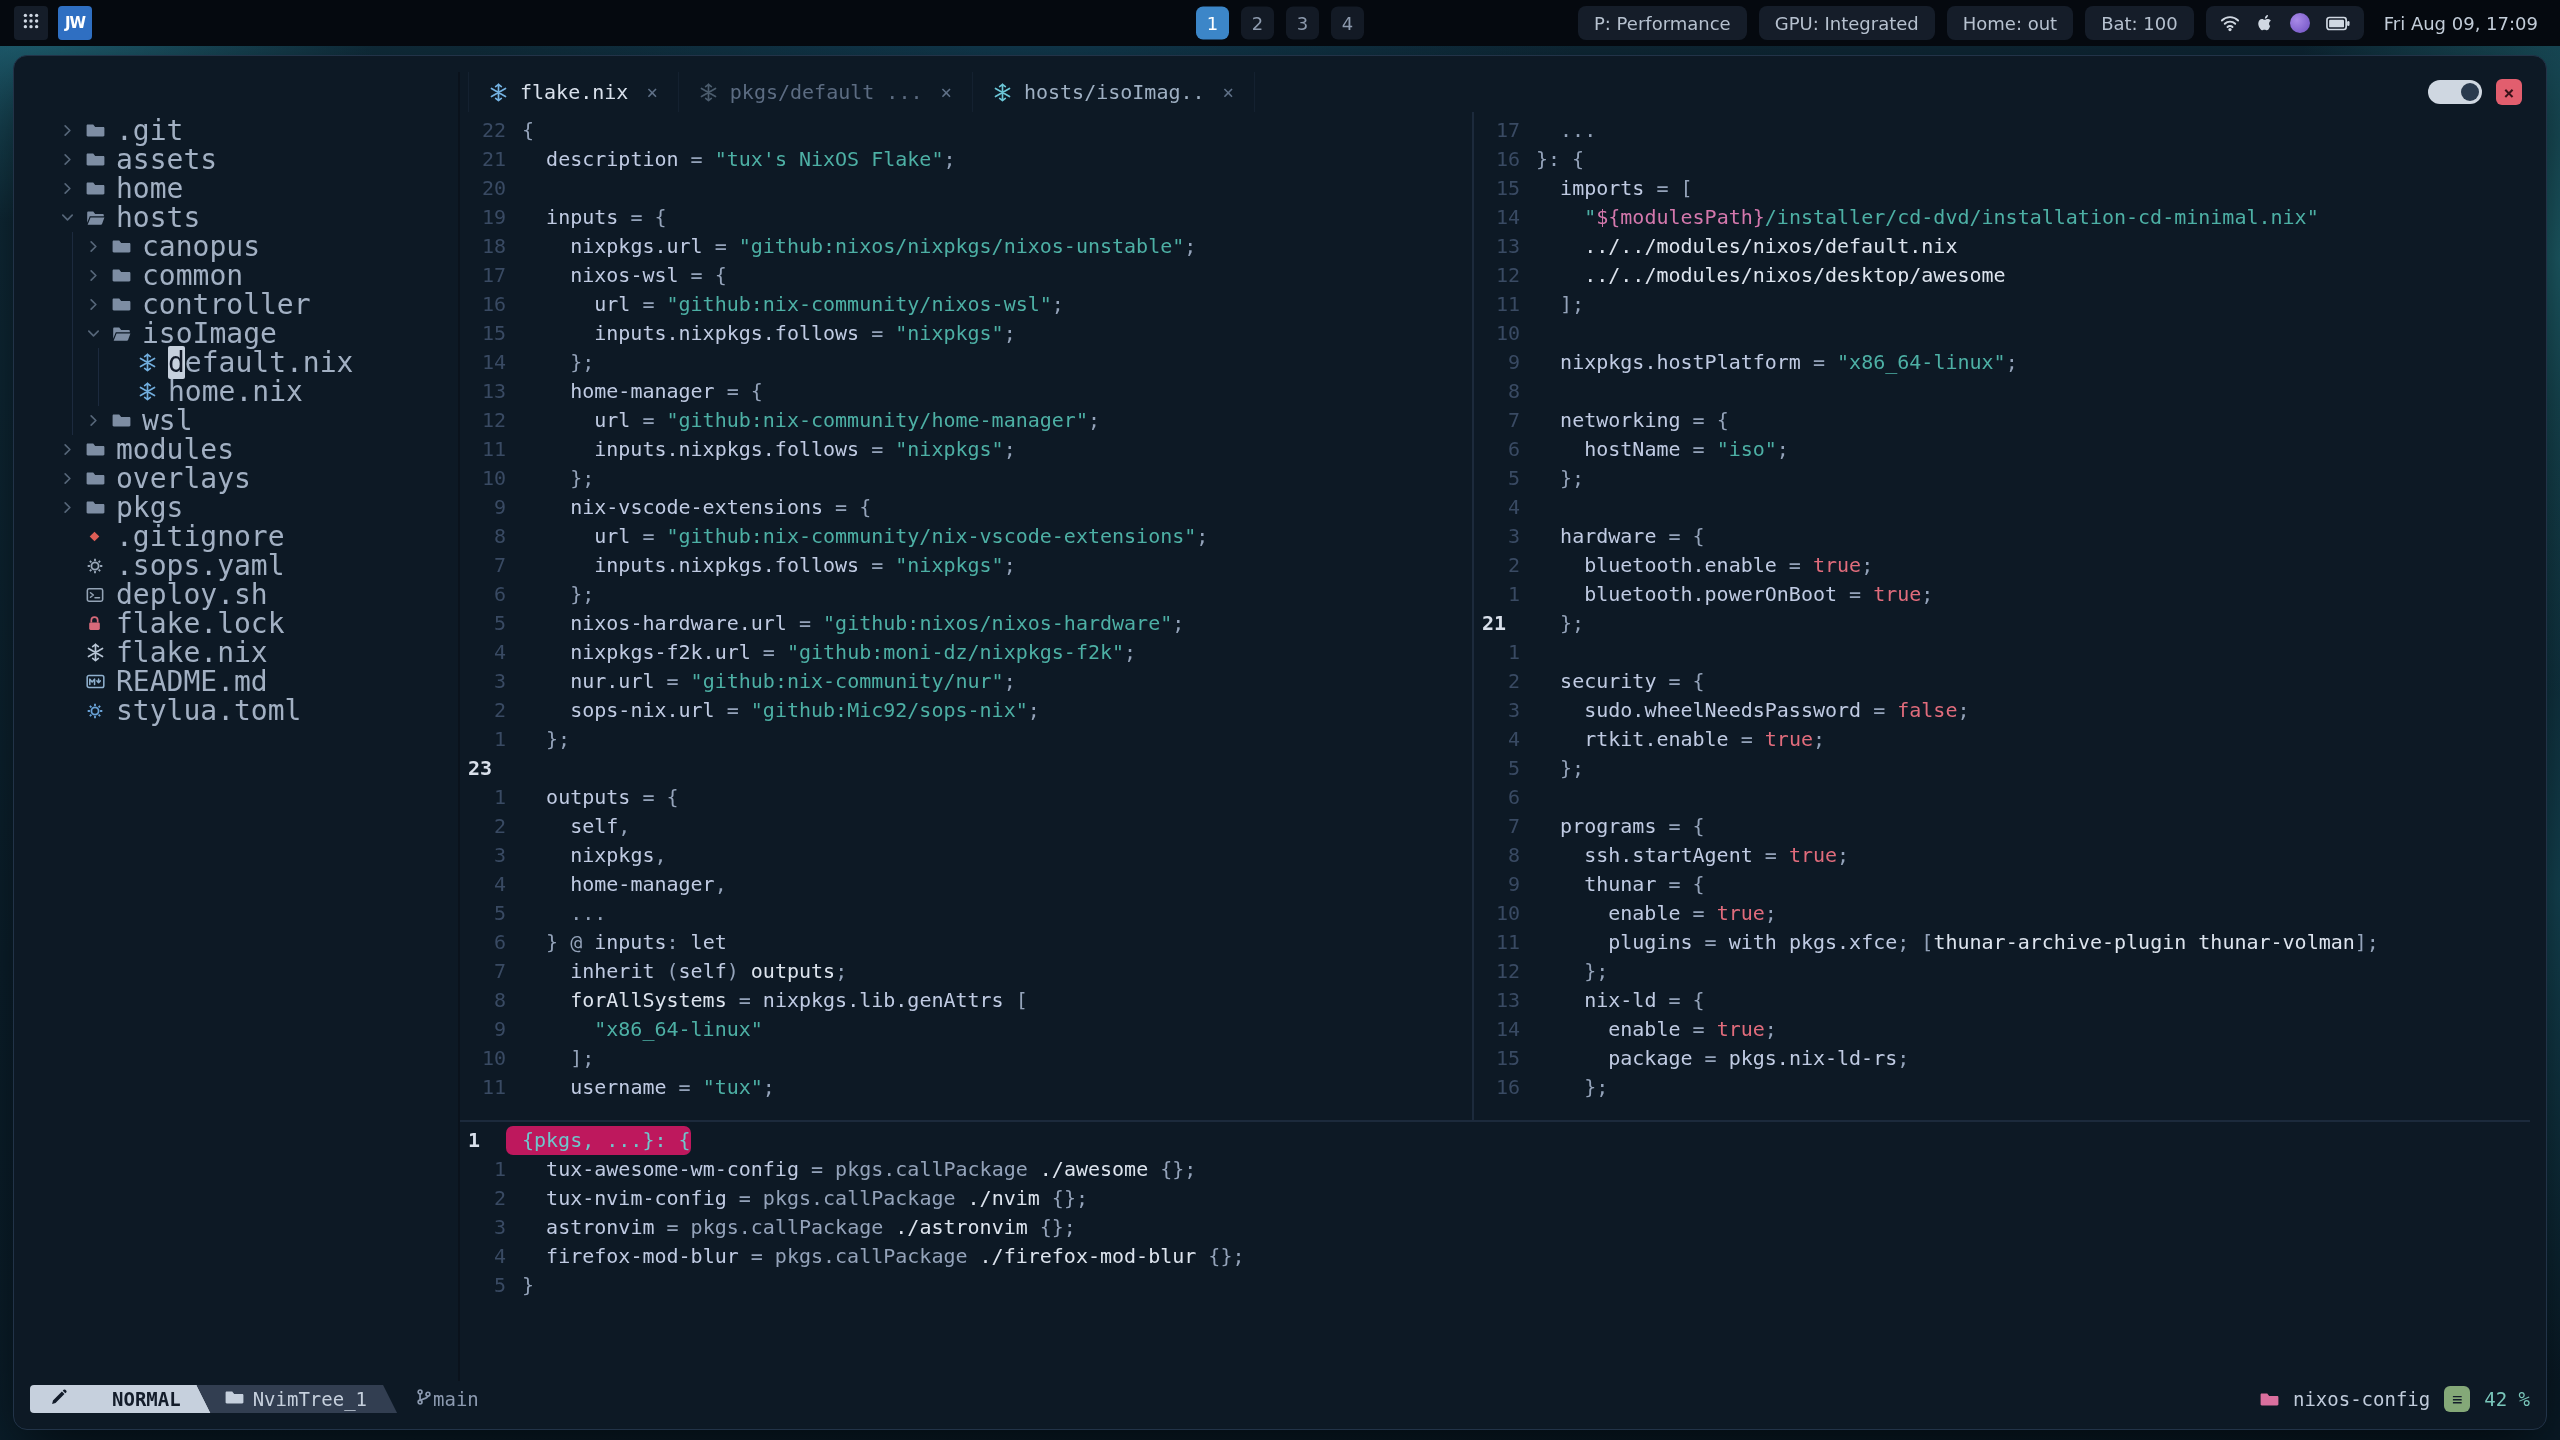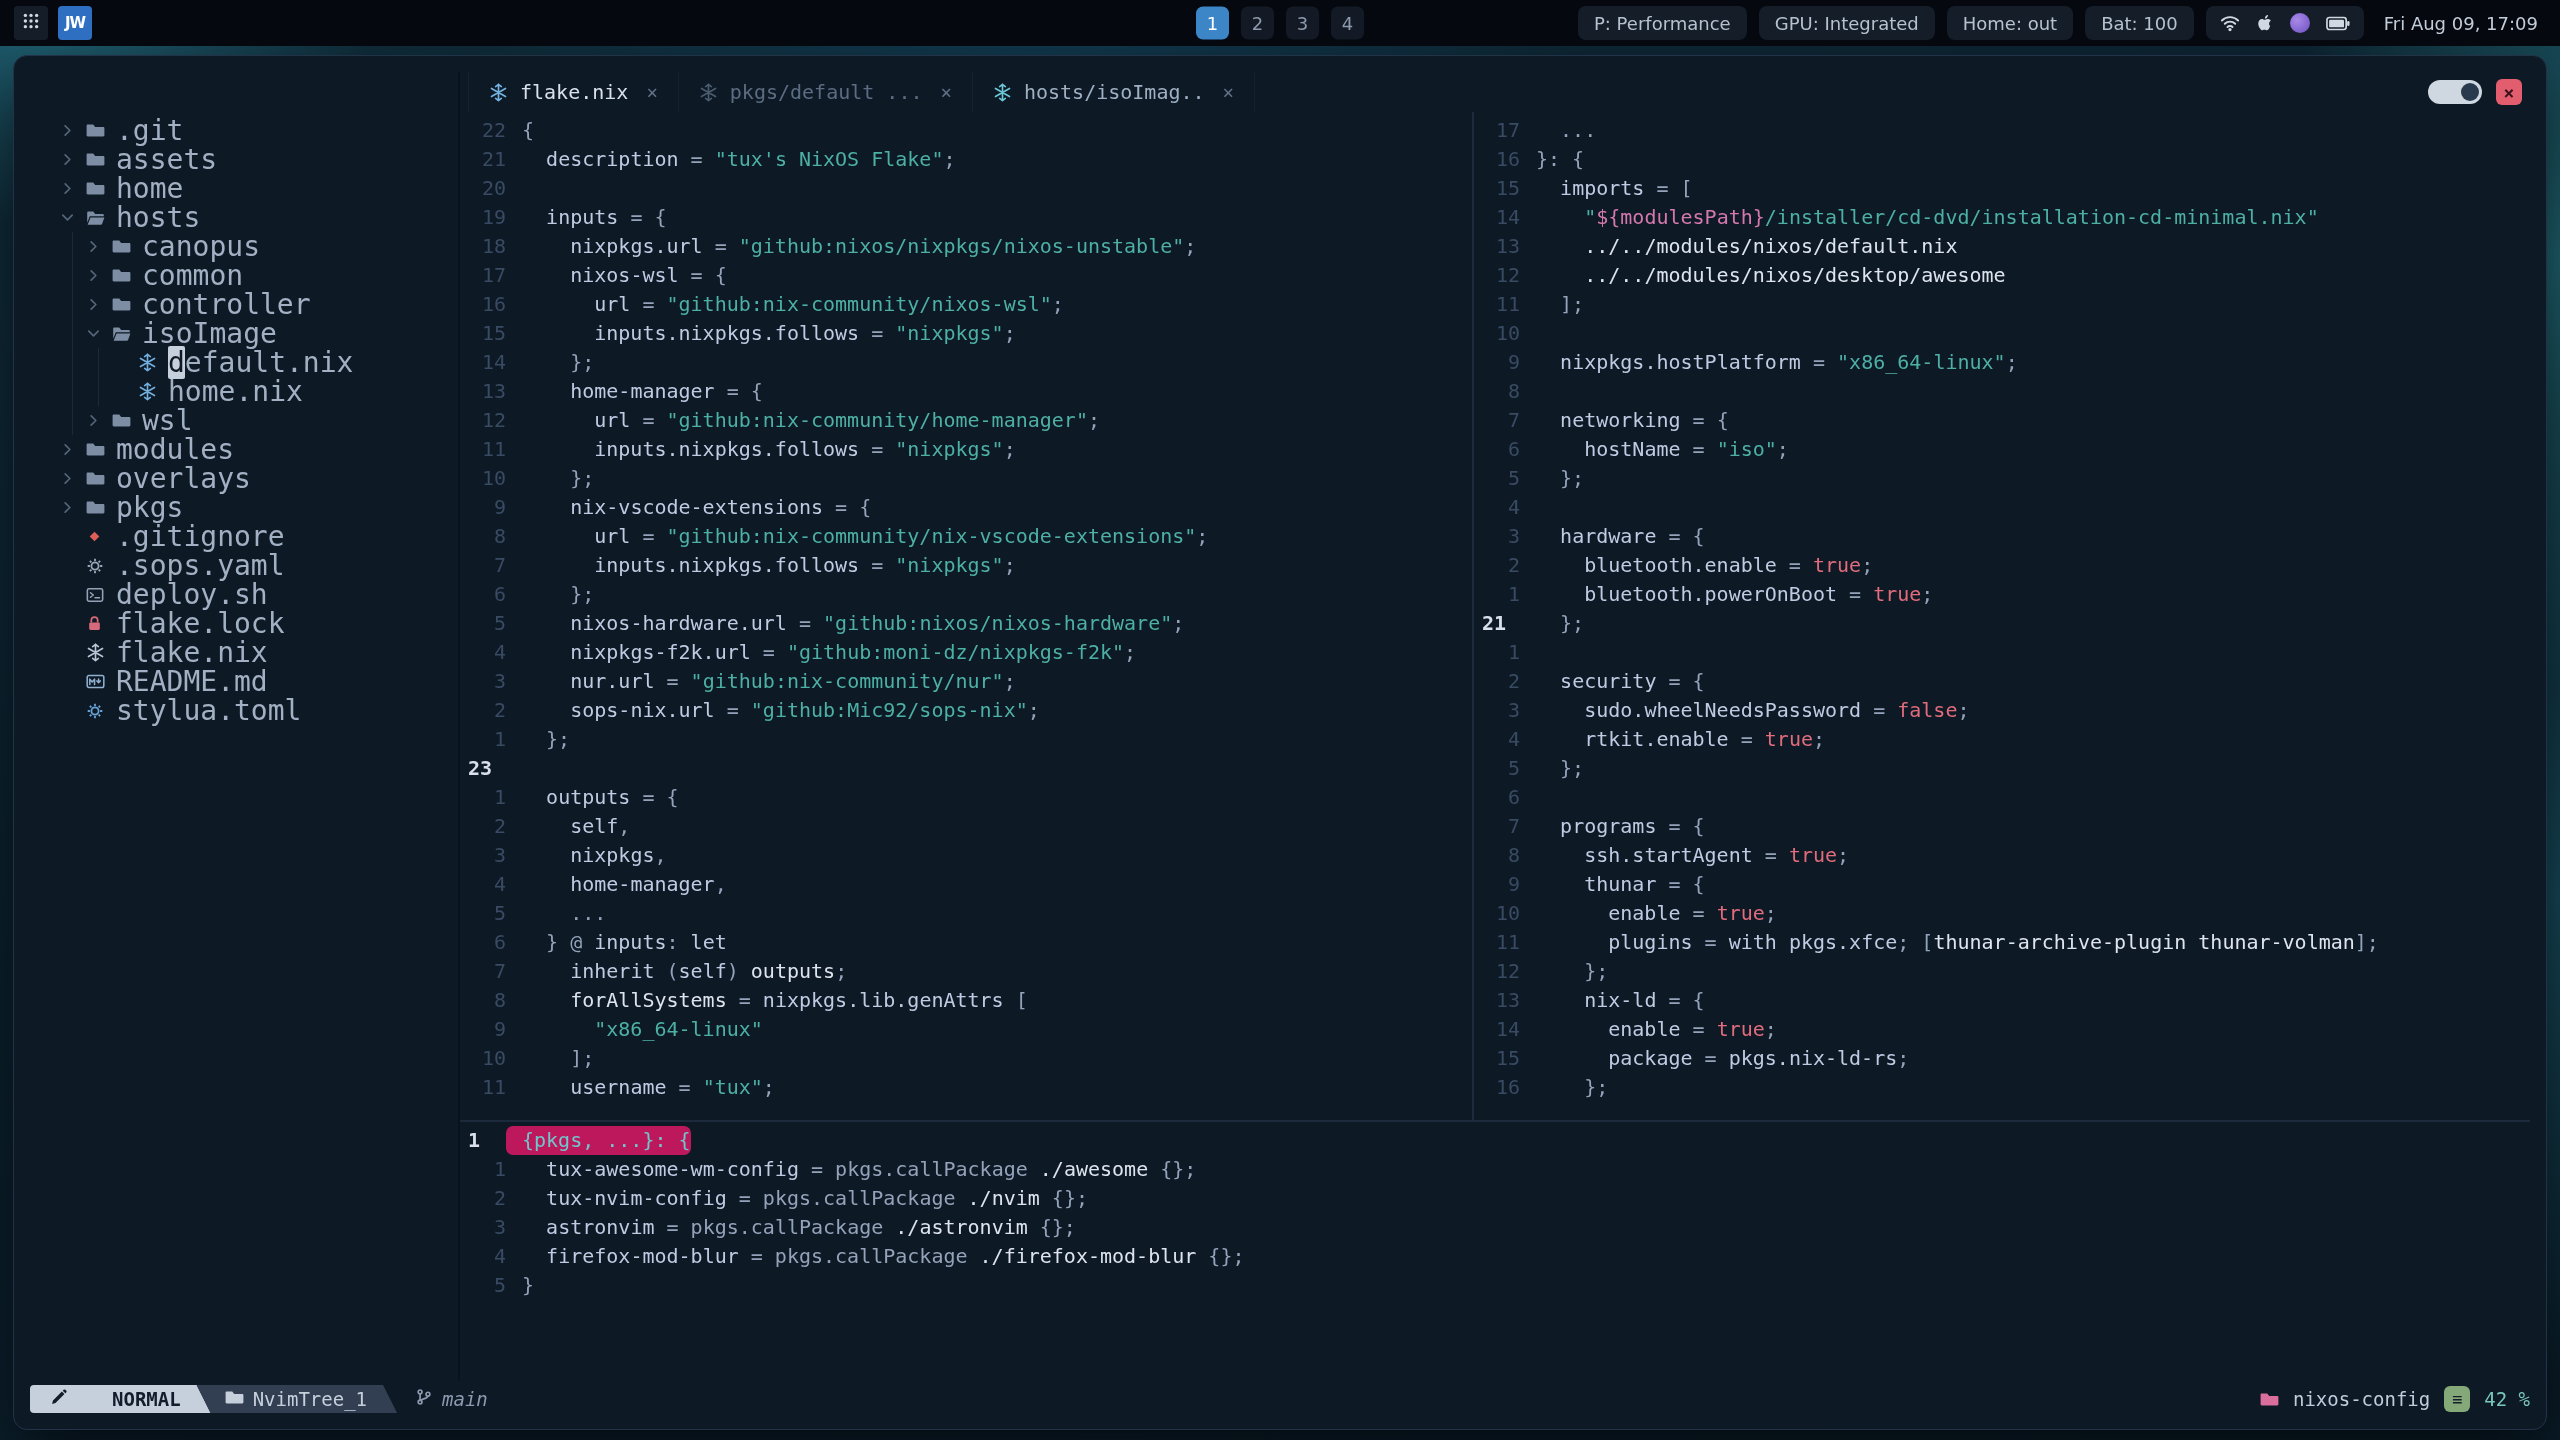--- a/index.html
+++ b/index.html
@@ -106,21 +106,21 @@
   .ic-md { color:#8fb0ce; }
   .bcur { background:#c6d0dd; color:#101826; border-radius:2px; }
   
   .statusline { height:28px; flex:none; display:flex; align-items:center; font-size:19px; margin-top:4px; }
   .chip { display:flex; align-items:center; gap:9px; height:28px; padding:0 20px; white-space:nowrap; }
   .chip.mode { background:#c6d0dd; color:#131c2a; font-weight:bold;
     border-radius:4px 0 0 4px; padding-right:30px;
     clip-path:polygon(0 0, calc(100% - 14px) 0, 100% 100%, 0 100%);gap:45px; }
   .chip.buf { background:#323e51; color:#c6d0dd; margin-left:-14px; padding-left:28px; padding-right:30px;
     clip-path:polygon(0 0, calc(100% - 14px) 0, 100% 100%, 14px 100%); }
-  .branch { display:flex; align-items:flex-start; gap:9px; margin-left:18px; color:#8c9ab0;font-style:italic; }
+  .branch { display:flex; align-items:flex-start; margin-left:18px; color:#8c9ab0; }
   .sl-right { margin-left:auto; display:flex; align-items:center; gap:14px; }
   .pfolder { display:flex; align-items:center; color:#da6f9e; }
   .proj { color:#c0cbdb; }
   .lines-chip { width:26px; height:26px; border-radius:6px; background:#84a878; color:#141d2b;
     display:flex; align-items:center; justify-content:center; font-size:17px; }
   .pct { color:#79c6ba; }
 </style>
 </head>
 <body>
 

